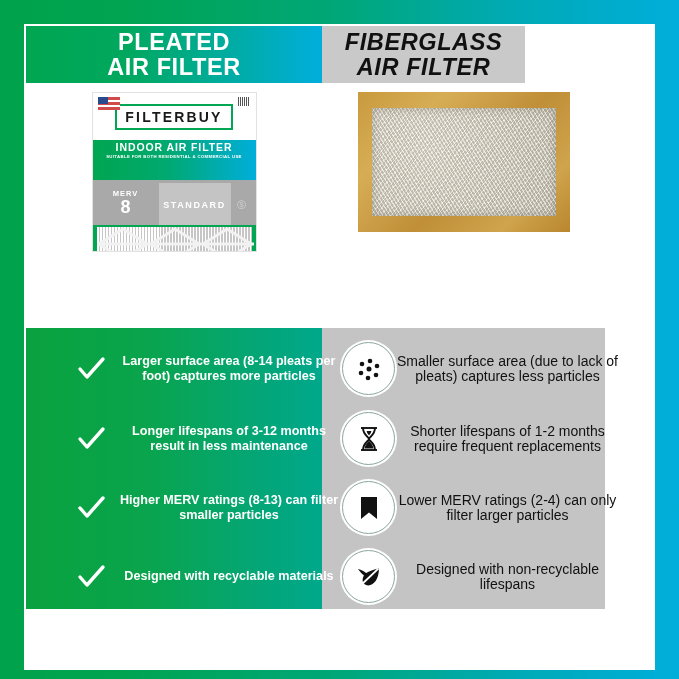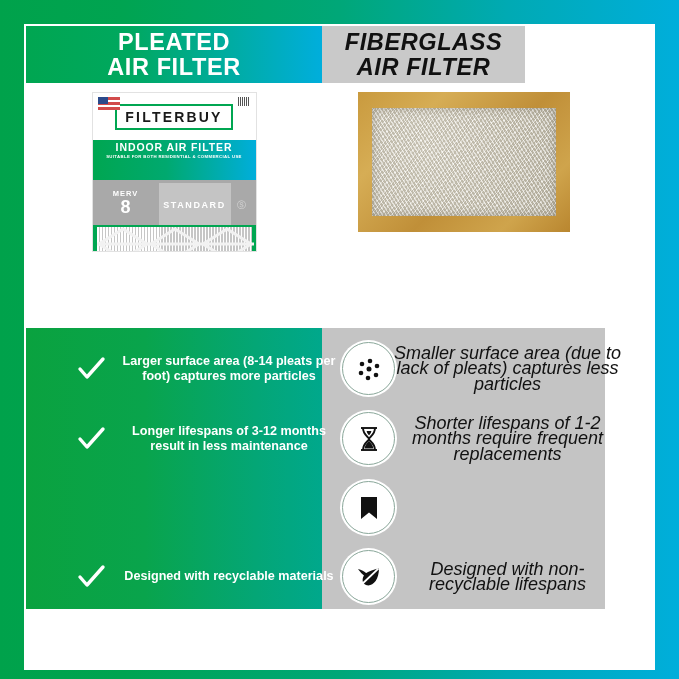--- a/index.html
+++ b/index.html
@@ -165,21 +165,21 @@
   .row-left-text{
     flex:1;text-align:center;color:#ffffff;font-weight:bold;
     font-size:12.6px;line-height:15.2px;
   }
   .row-right{
     flex:1;height:100%;display:flex;align-items:center;padding:0 14px 0 34px;
     box-sizing:border-box;
   }
   .row-right-text{
     flex:1;text-align:center;color:#111111;font-weight:normal;
-    font-size:18px;line-height:15.2px;font-style:italic;
+    font-size:14px;line-height:15.2px;
   }
   .icon-badge{
     position:absolute;left:282px;width:53px;height:53px;border-radius:50%;
     background:#ffffff;border:1.4px solid #8aa79a;
     display:flex;align-items:center;justify-content:center;
     box-sizing:border-box;
     box-shadow:0 0 0 2px #ffffff;
   }
   .icon-badge svg{display:block;}
 </style>
@@ -323,20 +323,33 @@
           <path d="M7 4 H23"></path>
             <path d="M7 26 H23"></path>
           <path d="M9 4 C9 11, 15 13, 15 15 C15 17, 9 19, 9 26"></path>
           <path d="M21 4 C21 11, 15 13, 15 15 C15 17, 21 19, 21 26"></path>
         </g>
         <path d="M10.5 24.6 C11.2 19.6, 15 17.6, 15 16.4 C15 17.6, 18.8 19.6, 19.5 24.6 Z" fill="#111111"></path>
         <path d="M12.6 7 H17.4 C17.1 9.4, 15 11.2, 15 11.2 C15 11.2, 12.9 9.4, 12.6 7 Z" fill="#111111"></path>
       </svg>
     </div>
 
+    <div class="row" style="top:145px;">
+      <div class="row-left">
+        <span class="check">
+          <svg width="30" height="30" viewBox="0 0 30 30">
+              <path d="M4 15 L11 23 L27 5" fill="none" stroke="#ffffff" stroke-width="3.4" stroke-linecap="round" stroke-linejoin="round"></path>
+            </svg>
+        </span>
+        <span class="row-left-text">Higher MERV ratings (8-13) can filter smaller particles</span>
+      </div>
+      <div class="row-right">
+        <span class="row-right-text">Lower MERV ratings (2-4) can only filter larger particles</span>
+      </div>
+    </div>
     <div class="icon-badge" style="top:153px;">
       <svg width="30" height="30" viewBox="0 0 30 30">
         <path d="M7 4 H23 V26 L15 19.5 L7 26 Z" fill="#111111"></path>
       </svg>
     </div>
 
     <div class="row" style="top:214px;">
       <div class="row-left">
         <span class="check">
           <svg width="30" height="30" viewBox="0 0 30 30">

